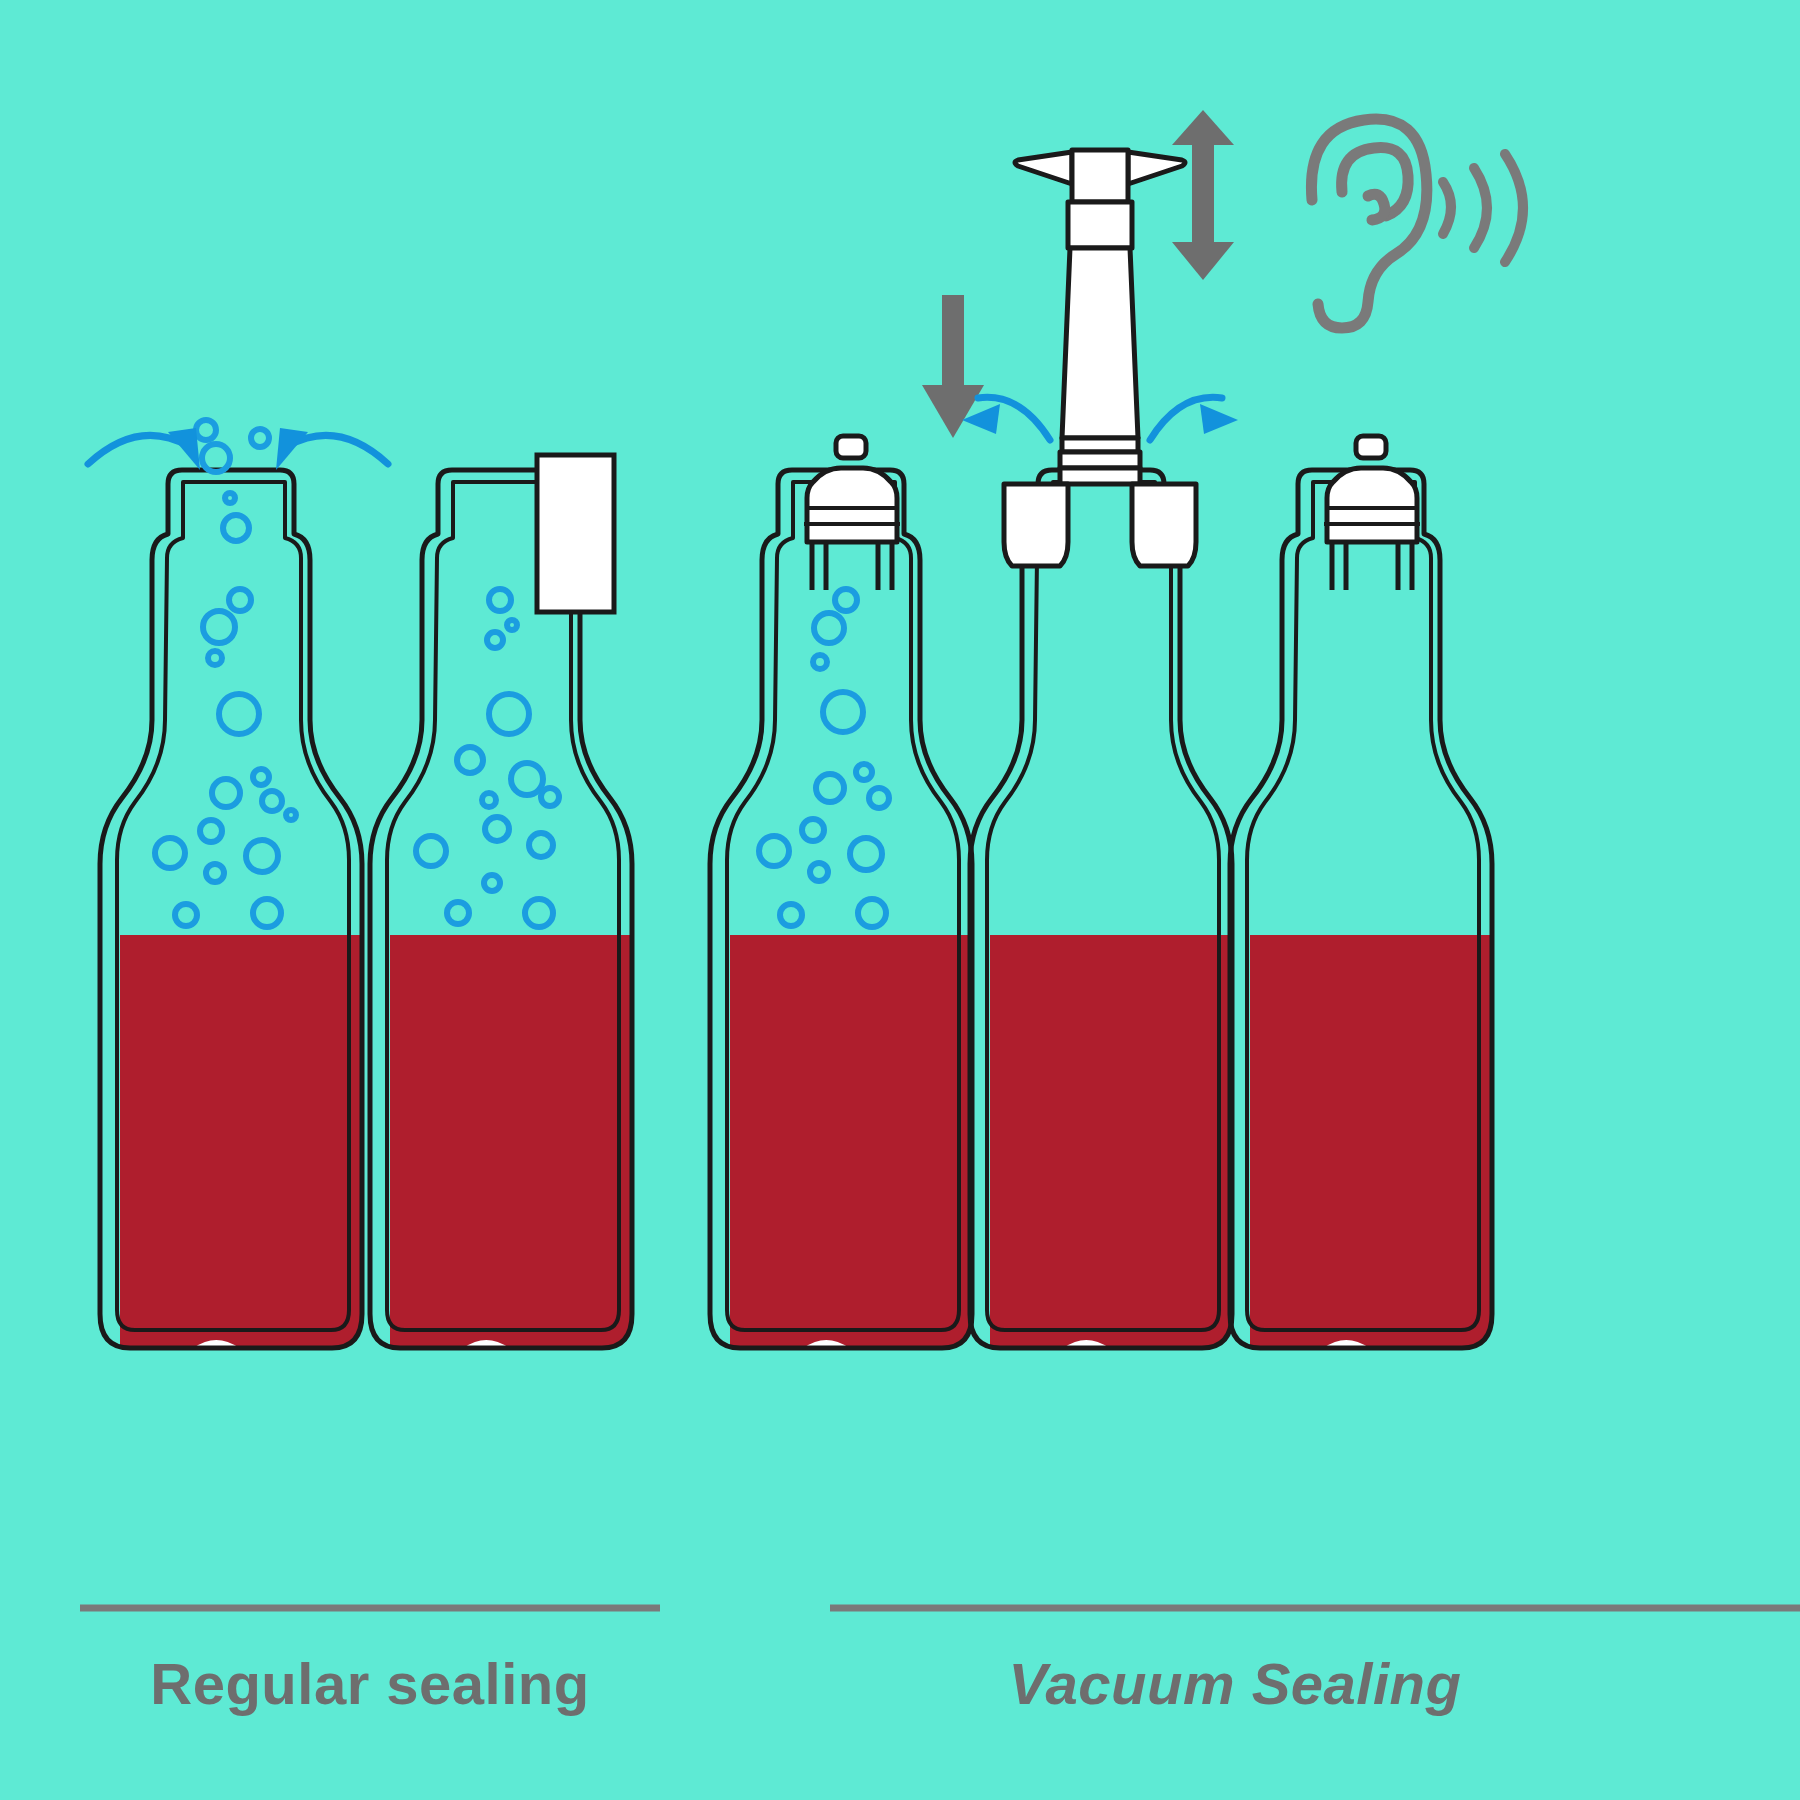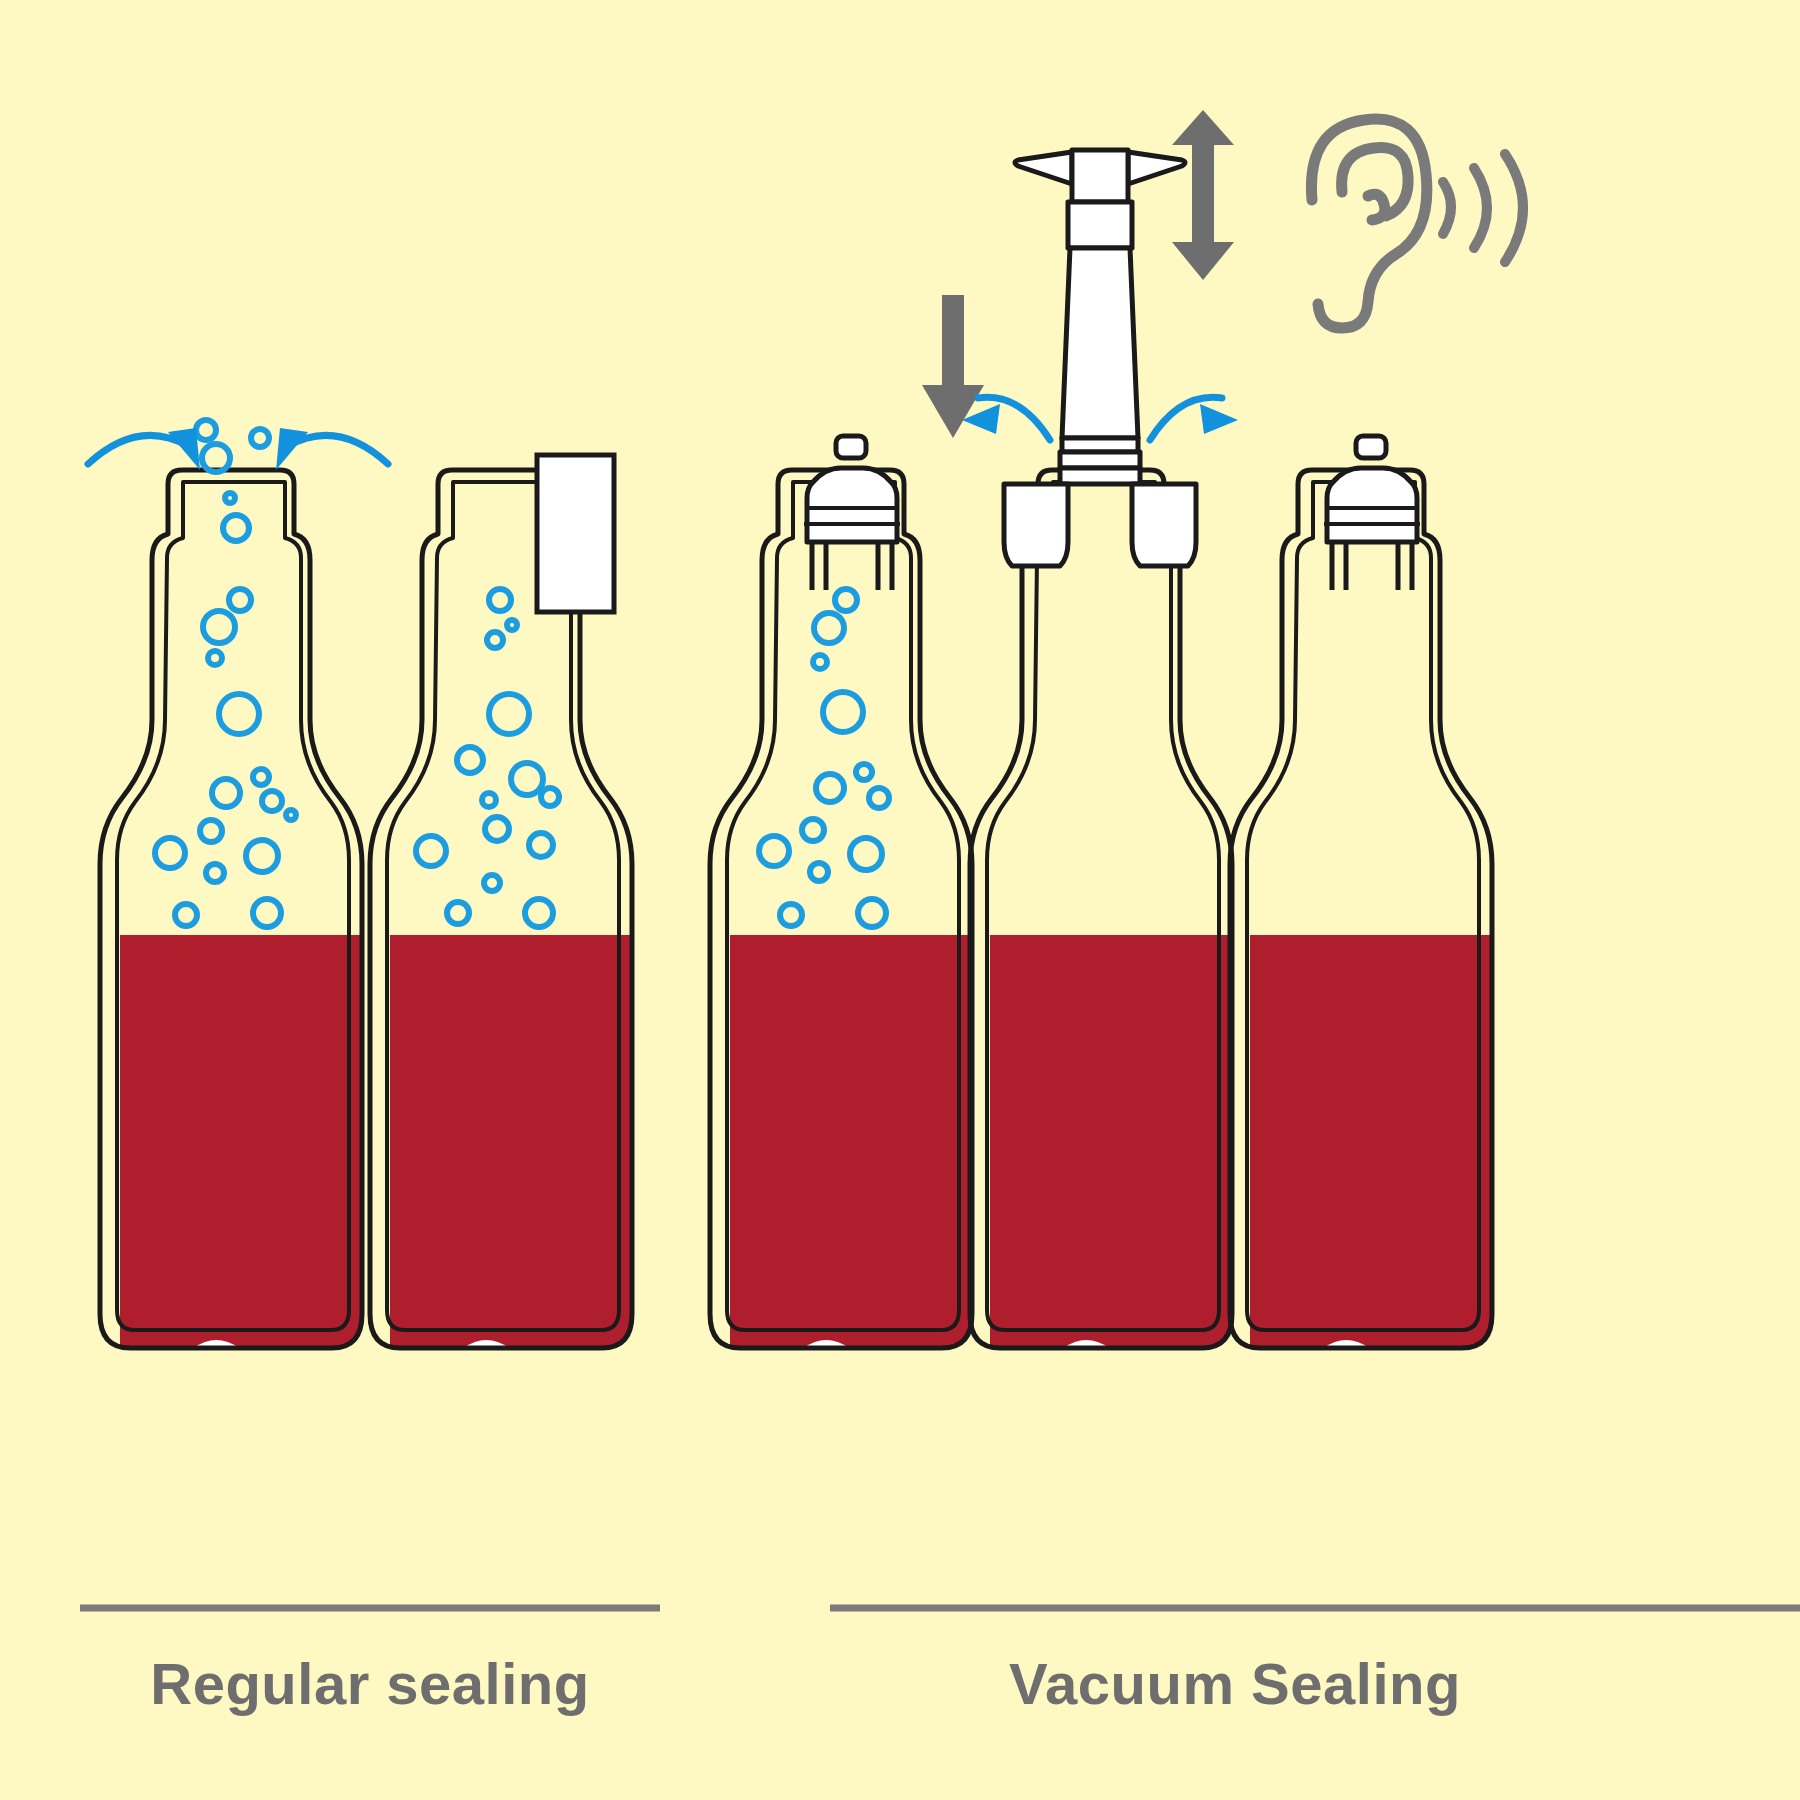--- a/index.html
+++ b/index.html
@@ -10,21 +10,21 @@
   body {
     width: 1800px;
     height: 1800px;
     font-family: "Liberation Sans", sans-serif;
     overflow: hidden;
   }
   #stage {
     position: relative;
     width: 1800px;
     height: 1800px;
-    background: #fef9c3;
+    background: #5eead4;
   }
   svg.layer {
     position: absolute;
     left: 0;
     top: 0;
     width: 1800px;
     height: 1800px;
   }
   .label-text {
     position: absolute;
@@ -38,20 +38,21 @@
   }
   #label-regular {
     left: 80px;
     top: 1650px;
     width: 580px;
   }
   #label-vacuum {
     left: 830px;
     top: 1650px;
     width: 810px;
+    font-style: italic;
   }
 </style>
 </head>
 <body>
 
 <div id="stage">
 
   <svg class="layer" viewBox="0 0 1800 1800">
     <defs>
 

